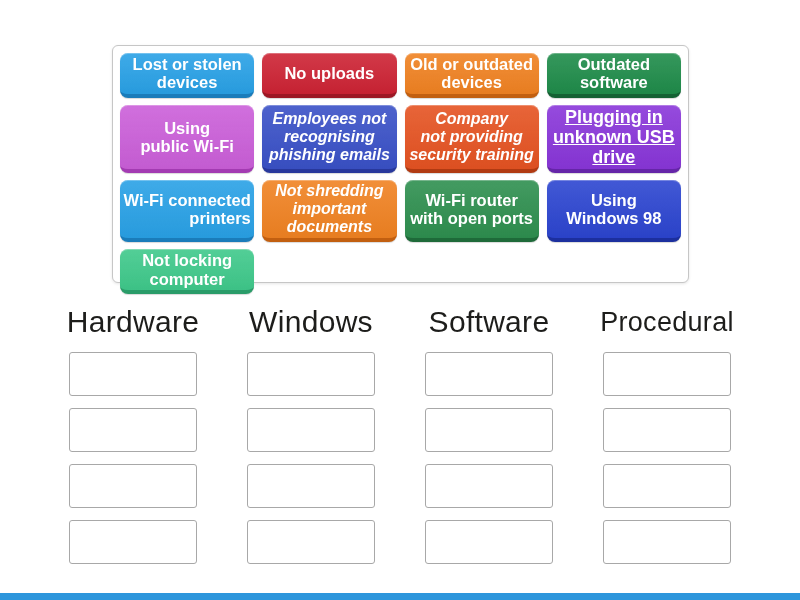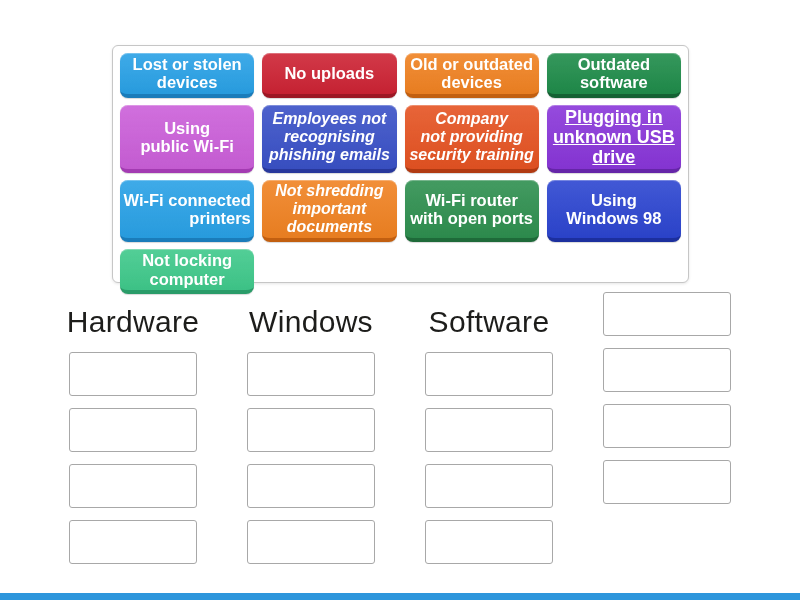--- a/index.html
+++ b/index.html
@@ -90,20 +90,21 @@
       <div class="slot"></div>
     </div>
     <div class="category">
       <div class="category-title">Software</div>
       <div class="slot"></div>
       <div class="slot"></div>
       <div class="slot"></div>
       <div class="slot"></div>
     </div>
     <div class="category">
+      <div class="category-title">Procedural</div>
       <div class="slot"></div>
       <div class="slot"></div>
       <div class="slot"></div>
       <div class="slot"></div>
     </div>
   </div>
 
 <div class="footer-bar" style="background: rgb(46, 150, 220);"></div>
 
 </body></html>

